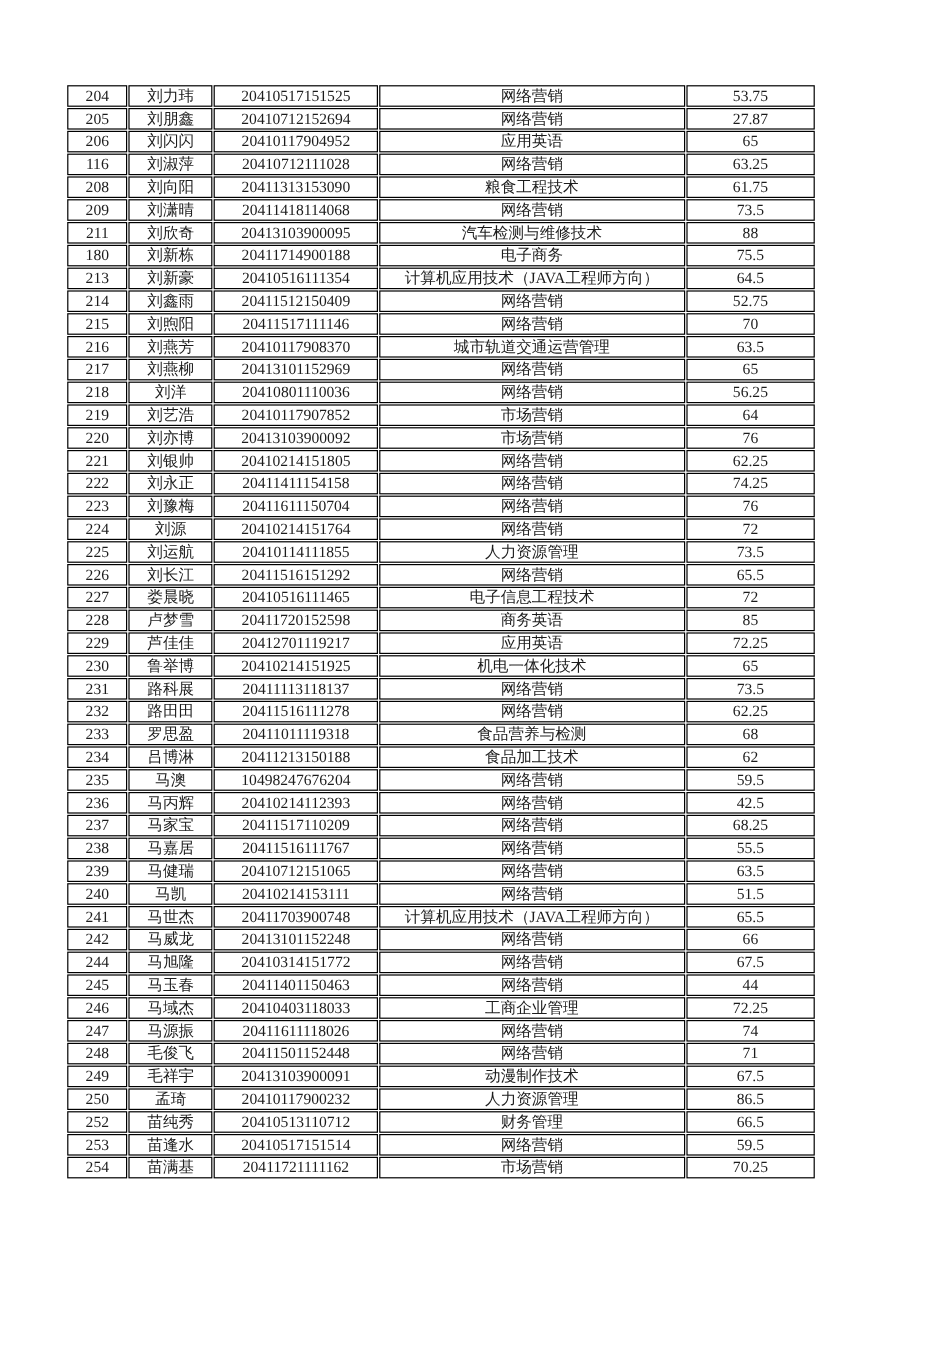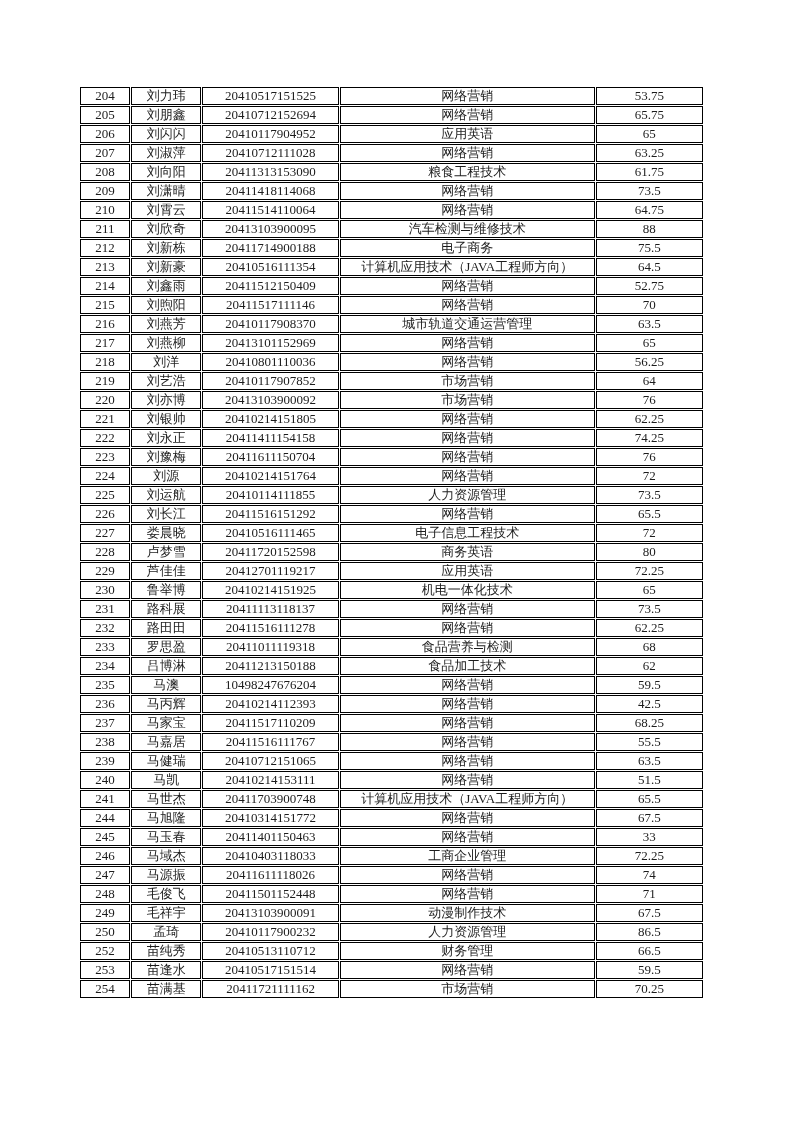--- a/index.html
+++ b/index.html
@@ -10,27 +10,26 @@
   .page {
     position: relative;
     width: 793px;
     height: 1122px;
     background: #ffffff;
     overflow: hidden;
     font-family: "Liberation Serif", "DejaVu Serif", serif;
   }
   table.score-table {
     position: absolute;
-    left: 79px;
+    left: 55px;
     top: 70px;
     width: 625px;
     border-collapse: separate;
     border-spacing: 1px;
     table-layout: fixed;
-    margin-top: 16px;
   }
   table.score-table td {
     border: 1px solid #000000;
     height: 16px;
     padding: 0;
     text-align: center;
     vertical-align: middle;
     font-size: 13px;
     line-height: 16px;
     color: #1c1c1c;
@@ -57,66 +56,59 @@
           <td>刘力玮</td>
           <td>20410517151525</td>
           <td>网络营销</td>
           <td>53.75</td>
         </tr>
         <tr>
           <td>205</td>
           <td>刘朋鑫</td>
           <td>20410712152694</td>
           <td>网络营销</td>
-          <td>65.75</td>
+          <td>27.87</td>
         </tr>
         <tr>
           <td>206</td>
           <td>刘闪闪</td>
           <td>20410117904952</td>
           <td>应用英语</td>
           <td>65</td>
         </tr>
         <tr>
-          <td>207</td>
+          <td>116</td>
           <td>刘淑萍</td>
           <td>20410712111028</td>
           <td>网络营销</td>
           <td>63.25</td>
         </tr>
         <tr>
           <td>208</td>
           <td>刘向阳</td>
           <td>20411313153090</td>
           <td>粮食工程技术</td>
           <td>61.75</td>
         </tr>
         <tr>
           <td>209</td>
           <td>刘潇晴</td>
           <td>20411418114068</td>
           <td>网络营销</td>
           <td>73.5</td>
         </tr>
         <tr>
-          <td>210</td>
-          <td>刘霄云</td>
-          <td>20411514110064</td>
-          <td>网络营销</td>
-          <td>64.75</td>
-        </tr>
-        <tr>
           <td>211</td>
           <td>刘欣奇</td>
           <td>20413103900095</td>
           <td>汽车检测与维修技术</td>
           <td>88</td>
         </tr>
         <tr>
-          <td>212</td>
+          <td>180</td>
           <td>刘新栋</td>
           <td>20411714900188</td>
           <td>电子商务</td>
           <td>75.5</td>
         </tr>
         <tr>
           <td>213</td>
           <td>刘新豪</td>
           <td>20410516111354</td>
           <td>计算机应用技术（JAVA工程师方向）</td>
@@ -218,21 +210,21 @@
           <td>娄晨晓</td>
           <td>20410516111465</td>
           <td>电子信息工程技术</td>
           <td>72</td>
         </tr>
         <tr>
           <td>228</td>
           <td>卢梦雪</td>
           <td>20411720152598</td>
           <td>商务英语</td>
-          <td>80</td>
+          <td>85</td>
         </tr>
         <tr>
           <td>229</td>
           <td>芦佳佳</td>
           <td>20412701119217</td>
           <td>应用英语</td>
           <td>72.25</td>
         </tr>
         <tr>
           <td>230</td>
@@ -312,32 +304,39 @@
           <td>51.5</td>
         </tr>
         <tr>
           <td>241</td>
           <td>马世杰</td>
           <td>20411703900748</td>
           <td>计算机应用技术（JAVA工程师方向）</td>
           <td>65.5</td>
         </tr>
         <tr>
+          <td>242</td>
+          <td>马威龙</td>
+          <td>20413101152248</td>
+          <td>网络营销</td>
+          <td>66</td>
+        </tr>
+        <tr>
           <td>244</td>
           <td>马旭隆</td>
           <td>20410314151772</td>
           <td>网络营销</td>
           <td>67.5</td>
         </tr>
         <tr>
           <td>245</td>
           <td>马玉春</td>
           <td>20411401150463</td>
           <td>网络营销</td>
-          <td>33</td>
+          <td>44</td>
         </tr>
         <tr>
           <td>246</td>
           <td>马域杰</td>
           <td>20410403118033</td>
           <td>工商企业管理</td>
           <td>72.25</td>
         </tr>
         <tr>
           <td>247</td>

